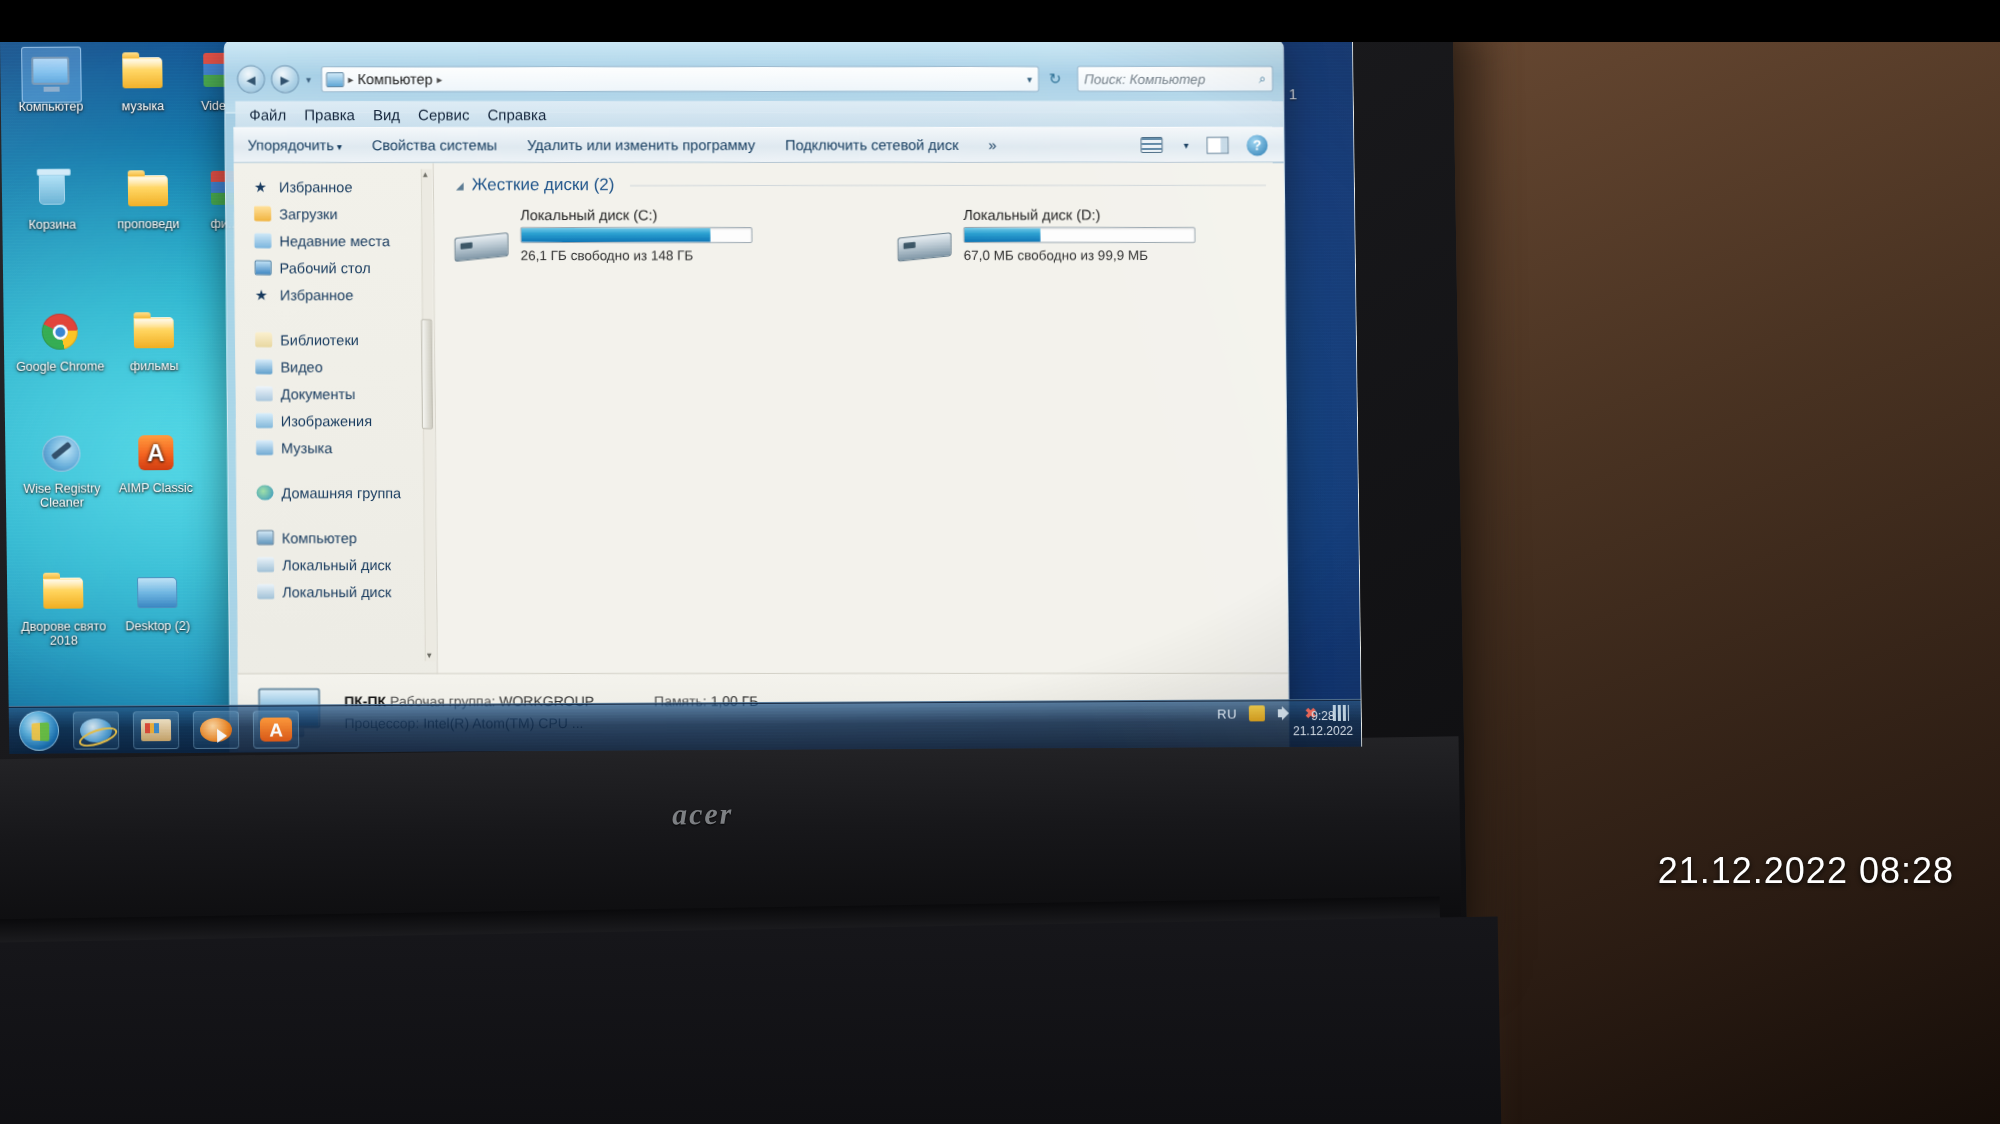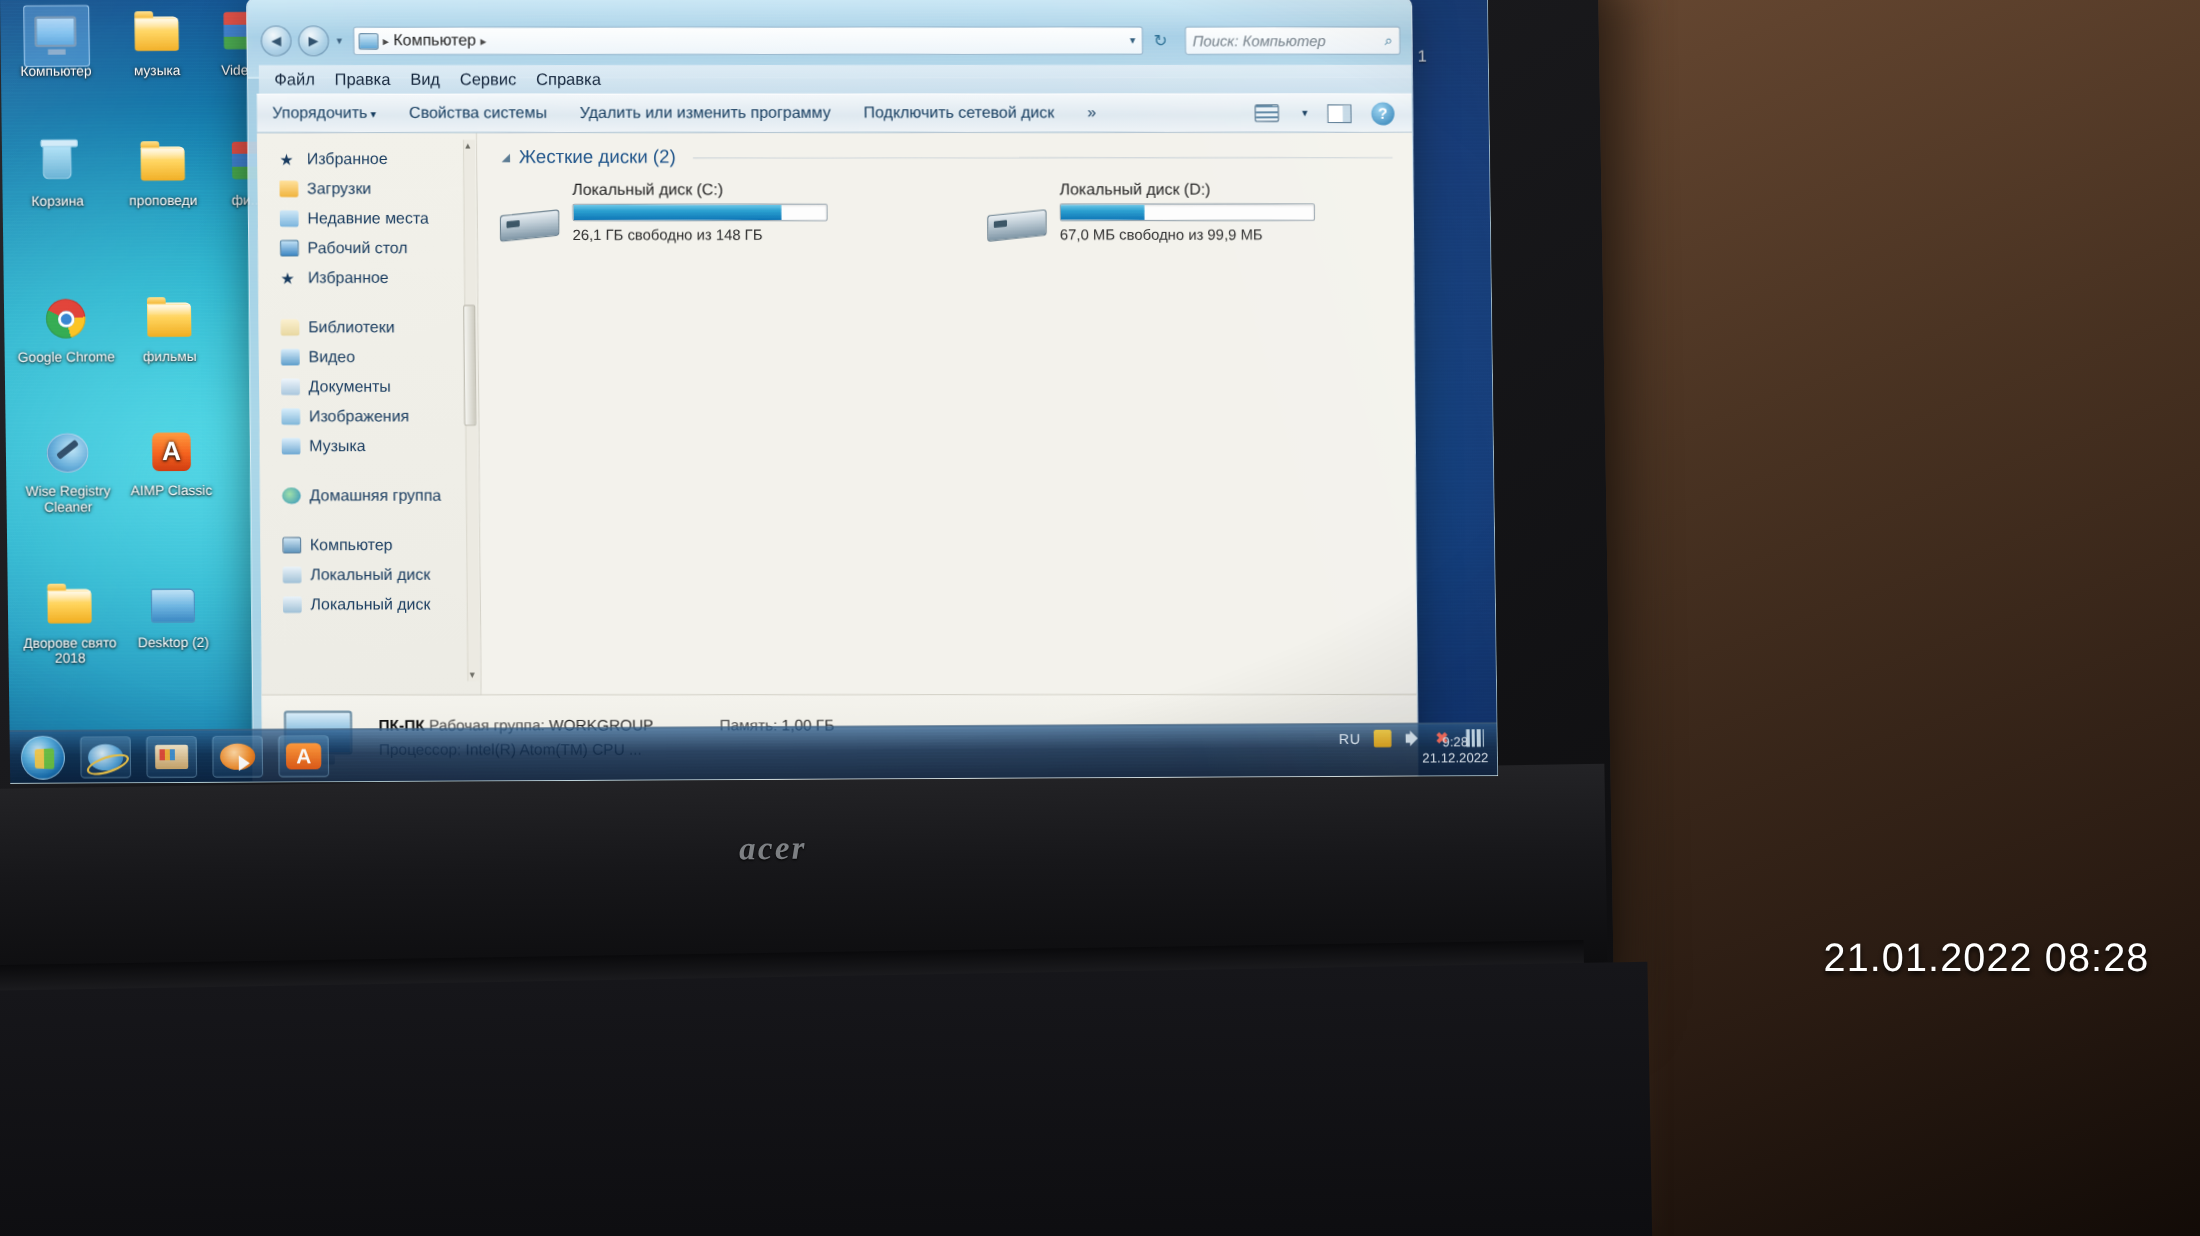--- a/index.html
+++ b/index.html
@@ -8,20 +8,21 @@
     font-family: "Liberation Sans", sans-serif;
     background: #000;
     position: relative;
   }
 
   
   #photo {
     position: absolute; inset: 0;
     background: #701a75;
     overflow: hidden;
+    margin-top: 42px;
   }
 
   
   .room {
     position: absolute; inset: 0;
     background:
       radial-gradient(120% 90% at 72% 45%, #3a2c22 0%, #2a1f18 35%, #150f0b 70%, #0b0806 100%);
   }
   .wood-right {
     position:absolute; left:1400px; top:0; width:600px; height:1124px;
@@ -821,14 +822,14 @@
     <div class="clock">
       <div>9:28</div>
       <div>21.12.2022</div>
     </div>
 
     <div class="glare"></div>
     <div class="vignette"></div>
     <div class="noise"></div>
   </div>
 
-  <div class="timestamp">21.01.2022  08:28</div>
+  <div class="timestamp">21.12.2022  08:28</div>
 </div>
 
 </body></html>

